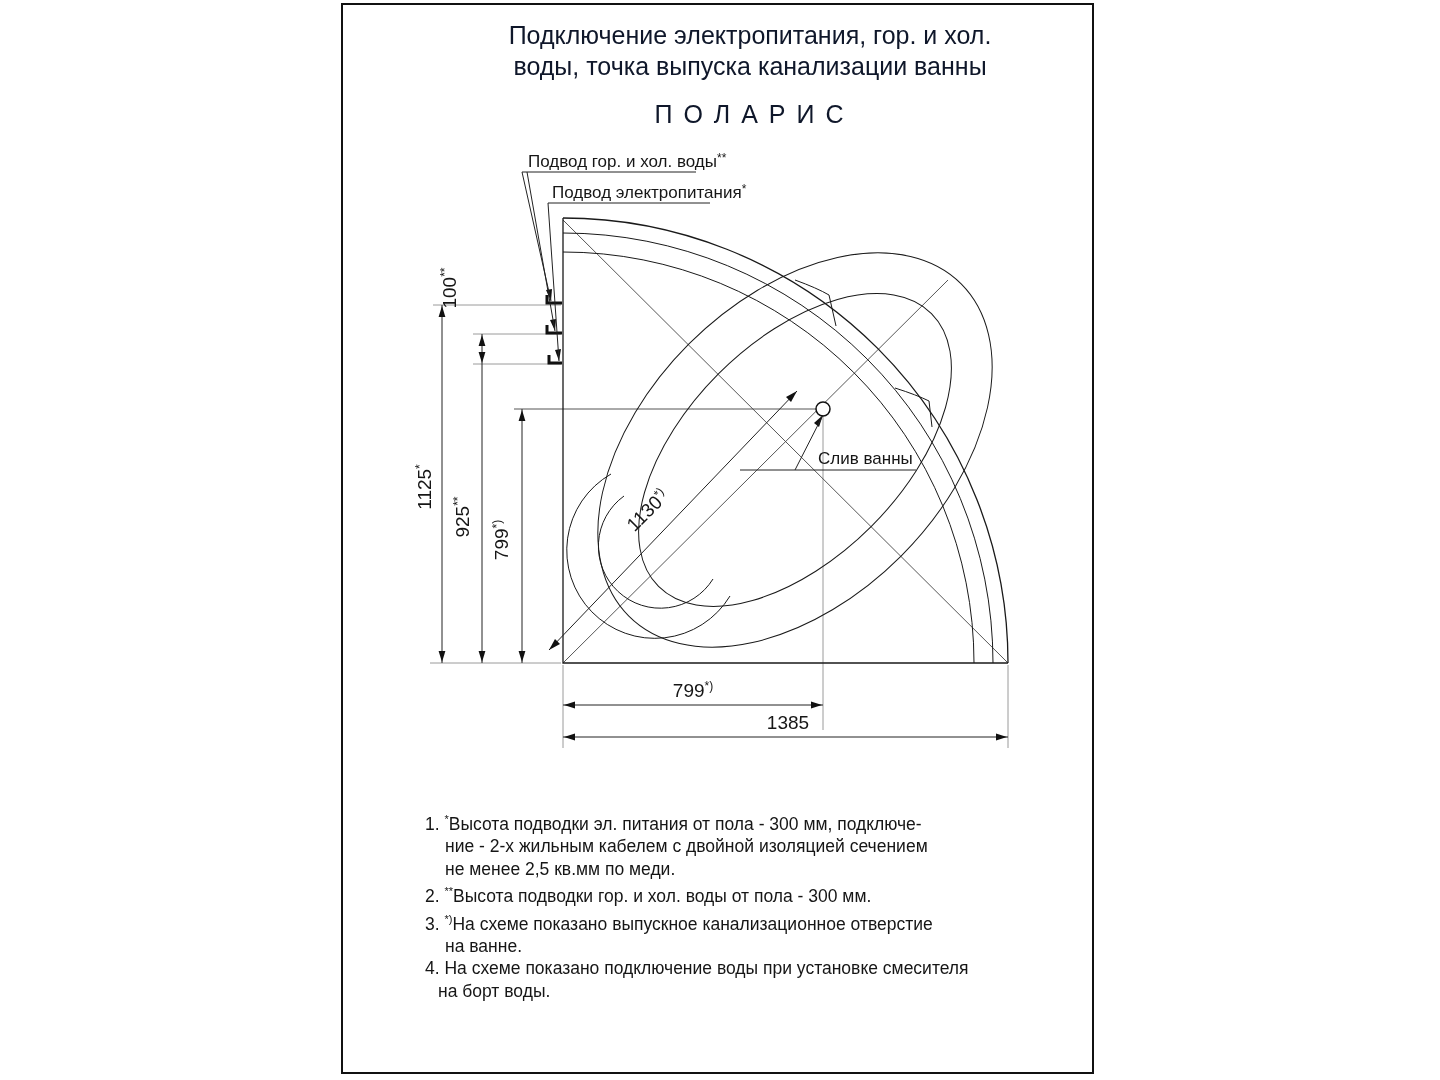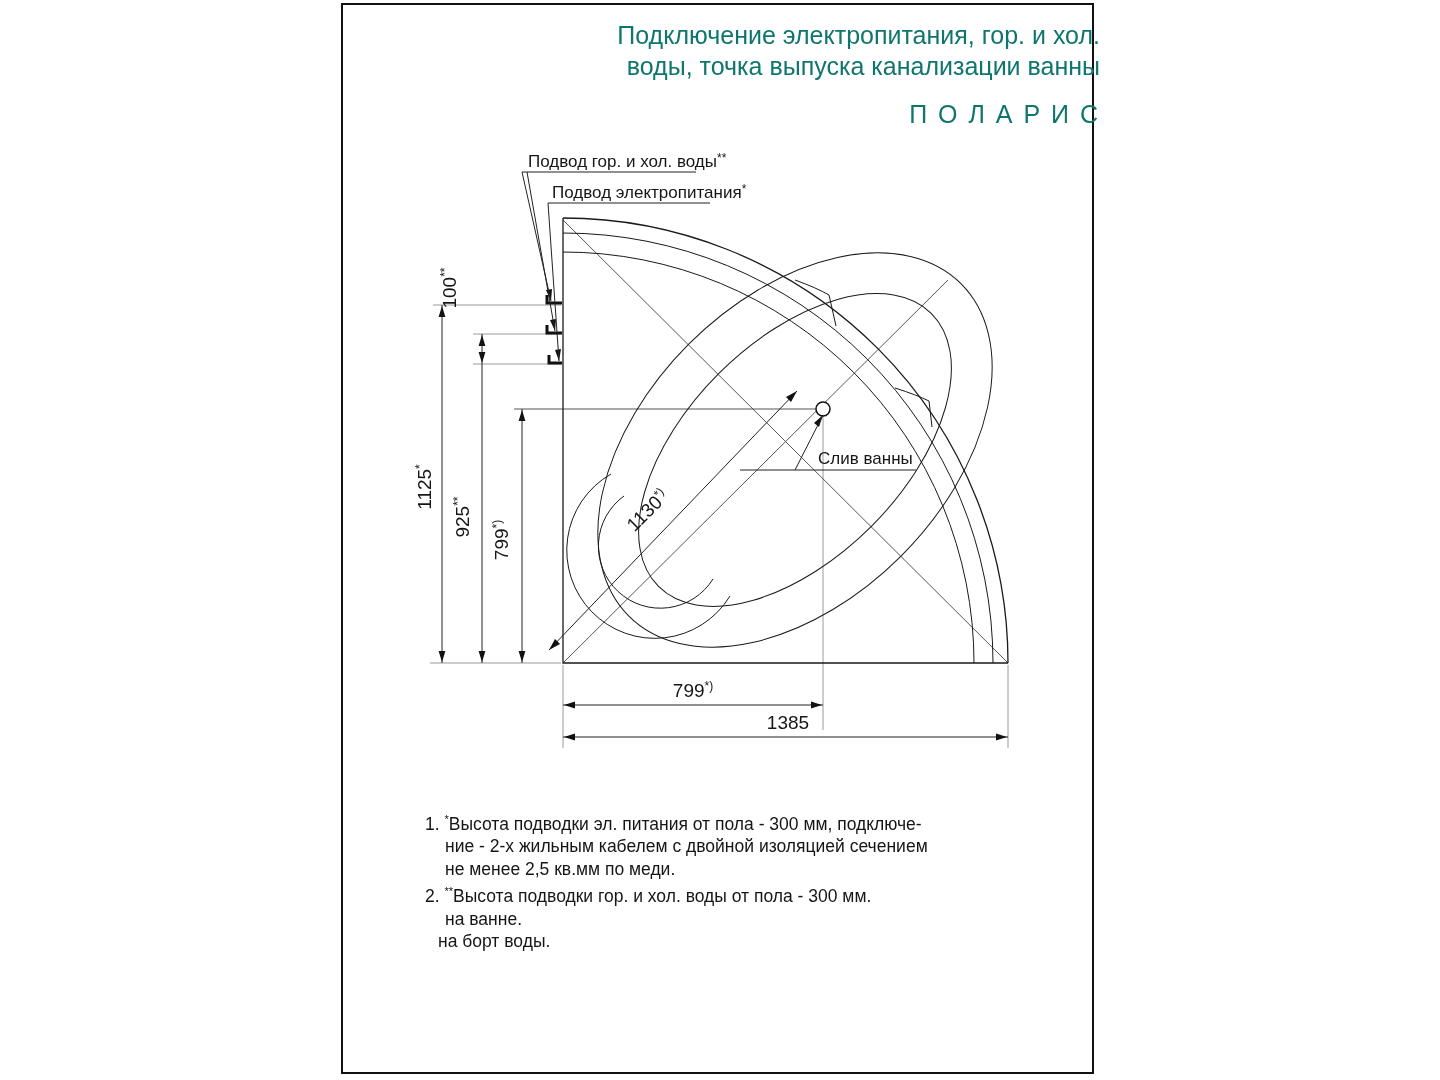--- a/index.html
+++ b/index.html
@@ -1,21 +1,21 @@
 <!DOCTYPE html>
 <html><head>
 <meta charset="utf-8">
 <style>
   html,body{margin:0;padding:0;background:#ffffff;}
   #stage{position:relative;width:1440px;height:1080px;background:#fff;overflow:hidden;
          font-family:"Liberation Sans", sans-serif;color:#1a1a1a;}
   #sheet{position:absolute;left:341px;top:3px;width:753px;height:1071px;
          border:2px solid #111;background:#fff;box-sizing:border-box;}
-  #title{position:absolute;left:400px;top:20px;width:700px;text-align:right;
-         font-size:25px;line-height:31px;color:#0f766e;}
+  #title{position:absolute;left:400px;top:20px;width:700px;text-align:center;
+         font-size:25px;line-height:31px;color:#0f172a;}
   #title .t3{letter-spacing:2px;margin-top:17px;}
   #drawing{position:absolute;left:0;top:0;width:1440px;height:1080px;}
   #notes{position:absolute;left:425px;top:787px;width:600px;font-size:17.5px;
          line-height:22.5px;color:#161616;margin-top:21px;}
   .note-line{white-space:nowrap;}
   .note-cont{padding-left:20px;}
   .note-cont4{padding-left:13px;}
   sup{font-size:11px;}
   text{fill:#161616;}
   .dimtxt{font-size:19px;}
@@ -121,16 +121,18 @@
     <text class="dimtxt" text-anchor="middle" x="652" y="515" transform="rotate(-45 652 515)"><tspan>1130</tspan><tspan class="suptxt" dy="-7">*)</tspan></text>
     <text class="dimtxt" text-anchor="middle" x="693" y="697"><tspan>799</tspan><tspan class="suptxt" dy="-7">*)</tspan></text>
     <text class="dimtxt" text-anchor="middle" x="788" y="729"><tspan>1385</tspan></text>
   </svg>
 
   <div id="notes">
     <div class="note-line"><span>1.</span> <sup>*</sup><span>Высота подводки эл. питания от пола - 300 мм, подключе-</span></div>
     <div class="note-line note-cont">ние - 2-х жильным кабелем с двойной изоляцией сечением</div>
     <div class="note-line note-cont">не менее 2,5 кв.мм по меди.</div>
     <div class="note-line"><span>2.</span> <sup>**</sup><span>Высота подводки гор. и хол. воды от пола - 300 мм.</span></div>
+    <div class="note-line"><span>3.</span> <sup>*)</sup><span>На схеме показано выпускное канализационное отверстие</span></div>
     <div class="note-line note-cont">на ванне.</div>
+    <div class="note-line"><span>4.</span> <span>На схеме показано подключение воды при установке смесителя</span></div>
     <div class="note-line note-cont4">на борт воды.</div>
   </div>
 </div>
 
 </body></html>

